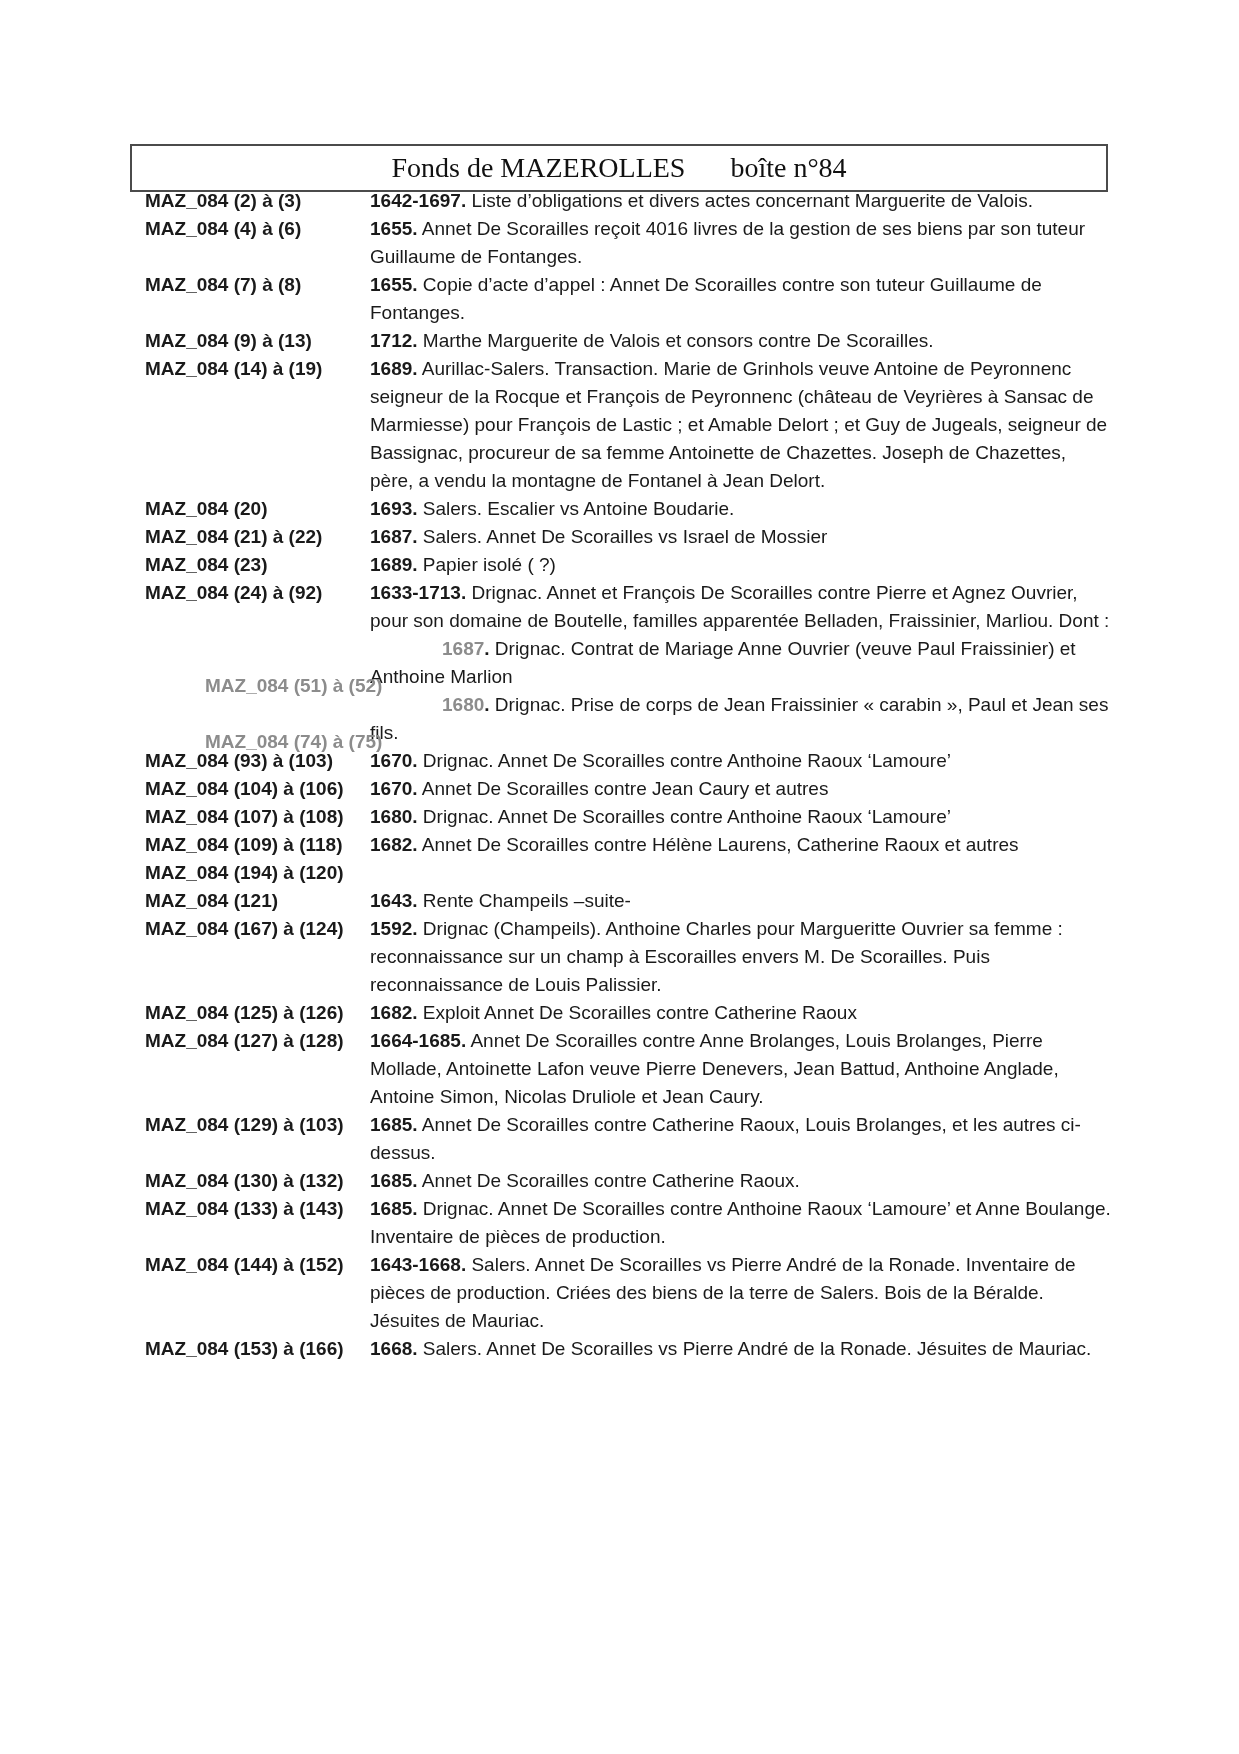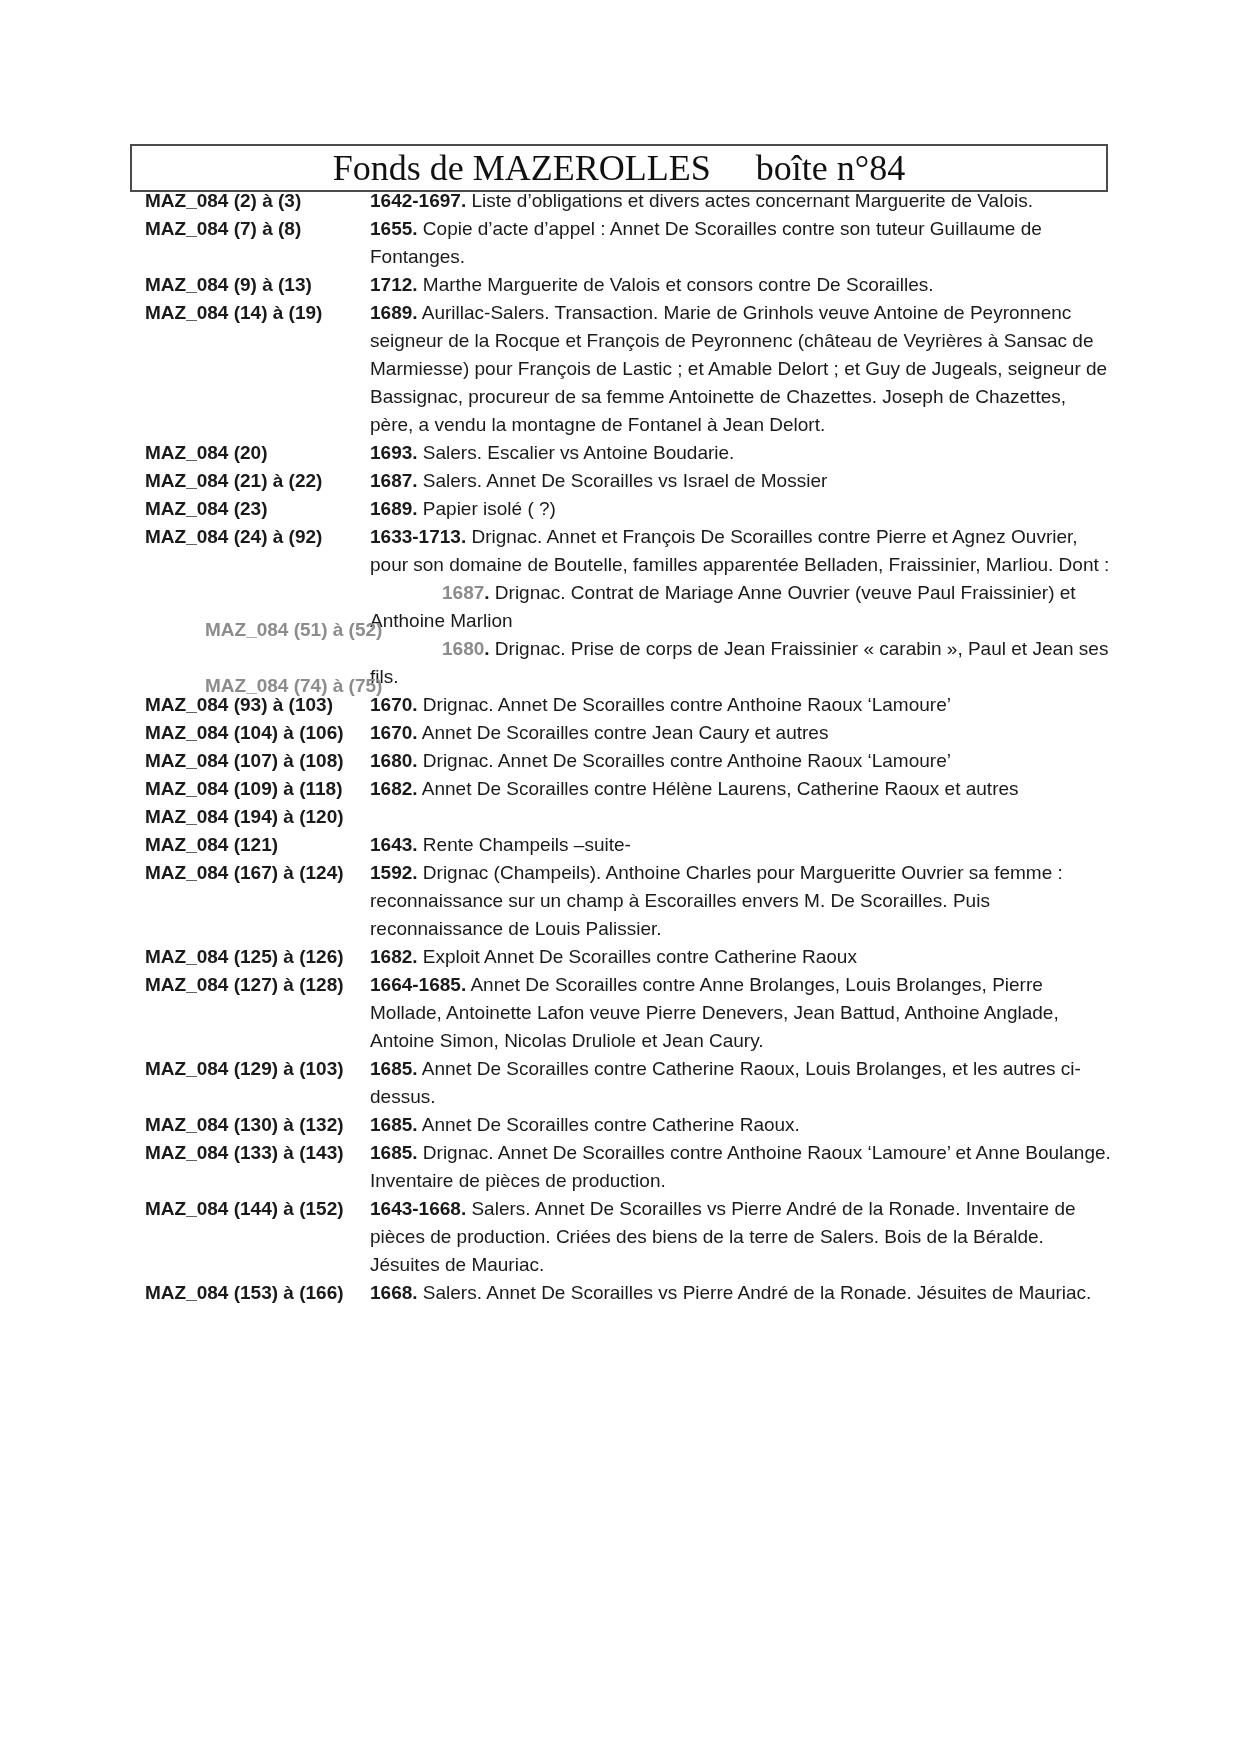--- a/index.html
+++ b/index.html
@@ -22,21 +22,21 @@
     top: 144px;
     width: 978px;
     height: 48px;
     border: 2px solid #4b4b4b;
     box-sizing: border-box;
     display: flex;
     align-items: center;
     justify-content: center;
     gap: 45px;
     font-family: "Liberation Serif", "DejaVu Serif", serif;
-    font-size: 36px;
+    font-size: 28px;
     color: #111111;
     white-space: nowrap;
   }
   .entries {
     position: absolute;
     left: 145px;
     top: 187px;
     width: 968px;
     font-size: 19px;
     line-height: 28px;
@@ -96,20 +96,27 @@
 
   <div class="entries" id="entries">
   <div class="entry">
     <span class="entry-ref">MAZ_084 (2) à (3)</span>
     <div class="entry-desc">
       <span class="entry-year">1642-1697</span><span class="entry-dot">.</span>
       <span class="entry-text">Liste d’obligations et divers actes concernant Marguerite de Valois.</span>
     </div>
   </div>
 
+  <div class="entry">
+    <span class="entry-ref">MAZ_084 (4) à (6)</span>
+    <div class="entry-desc">
+      <span class="entry-year">1655</span><span class="entry-dot">.</span>
+      <span class="entry-text">Annet De Scorailles reçoit 4016 livres de la gestion de ses biens par son tuteur Guillaume de Fontanges.</span>
+    </div>
+  </div>
 
   <div class="entry">
     <span class="entry-ref">MAZ_084 (7) à (8)</span>
     <div class="entry-desc">
       <span class="entry-year">1655</span><span class="entry-dot">.</span>
       <span class="entry-text">Copie d’acte d’appel : Annet De Scorailles contre son tuteur Guillaume de Fontanges.</span>
     </div>
   </div>
 
   <div class="entry">

